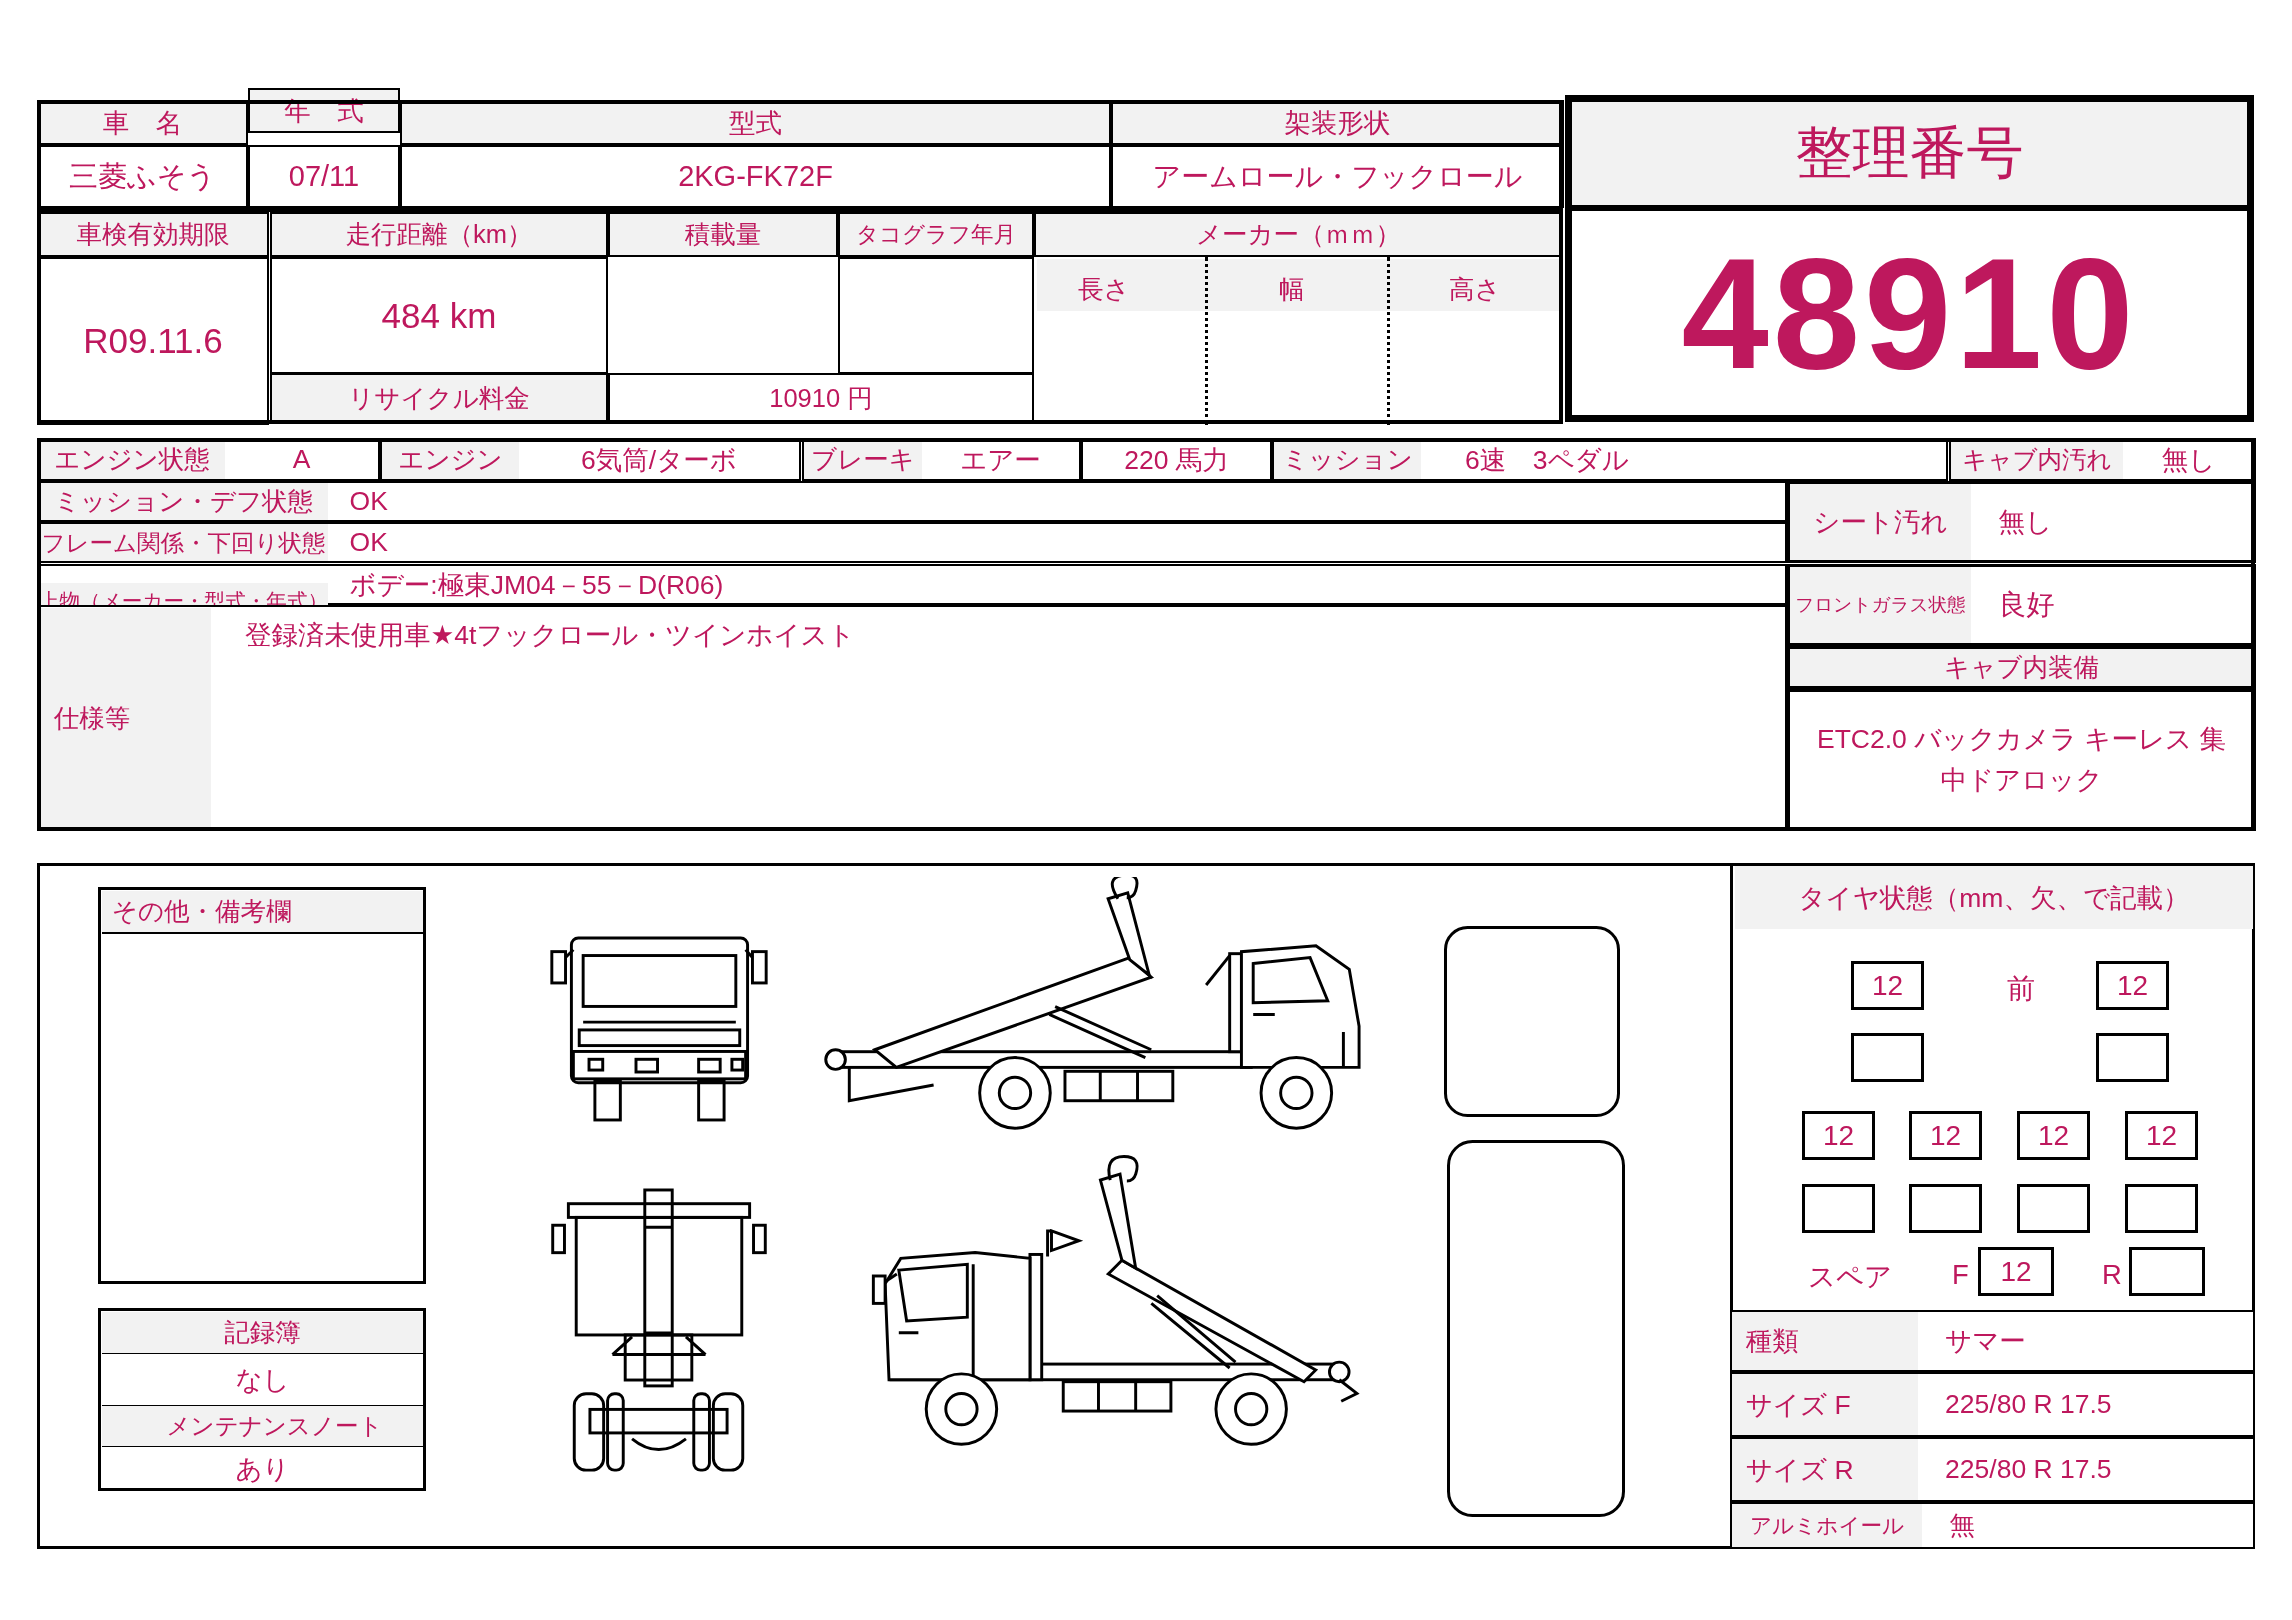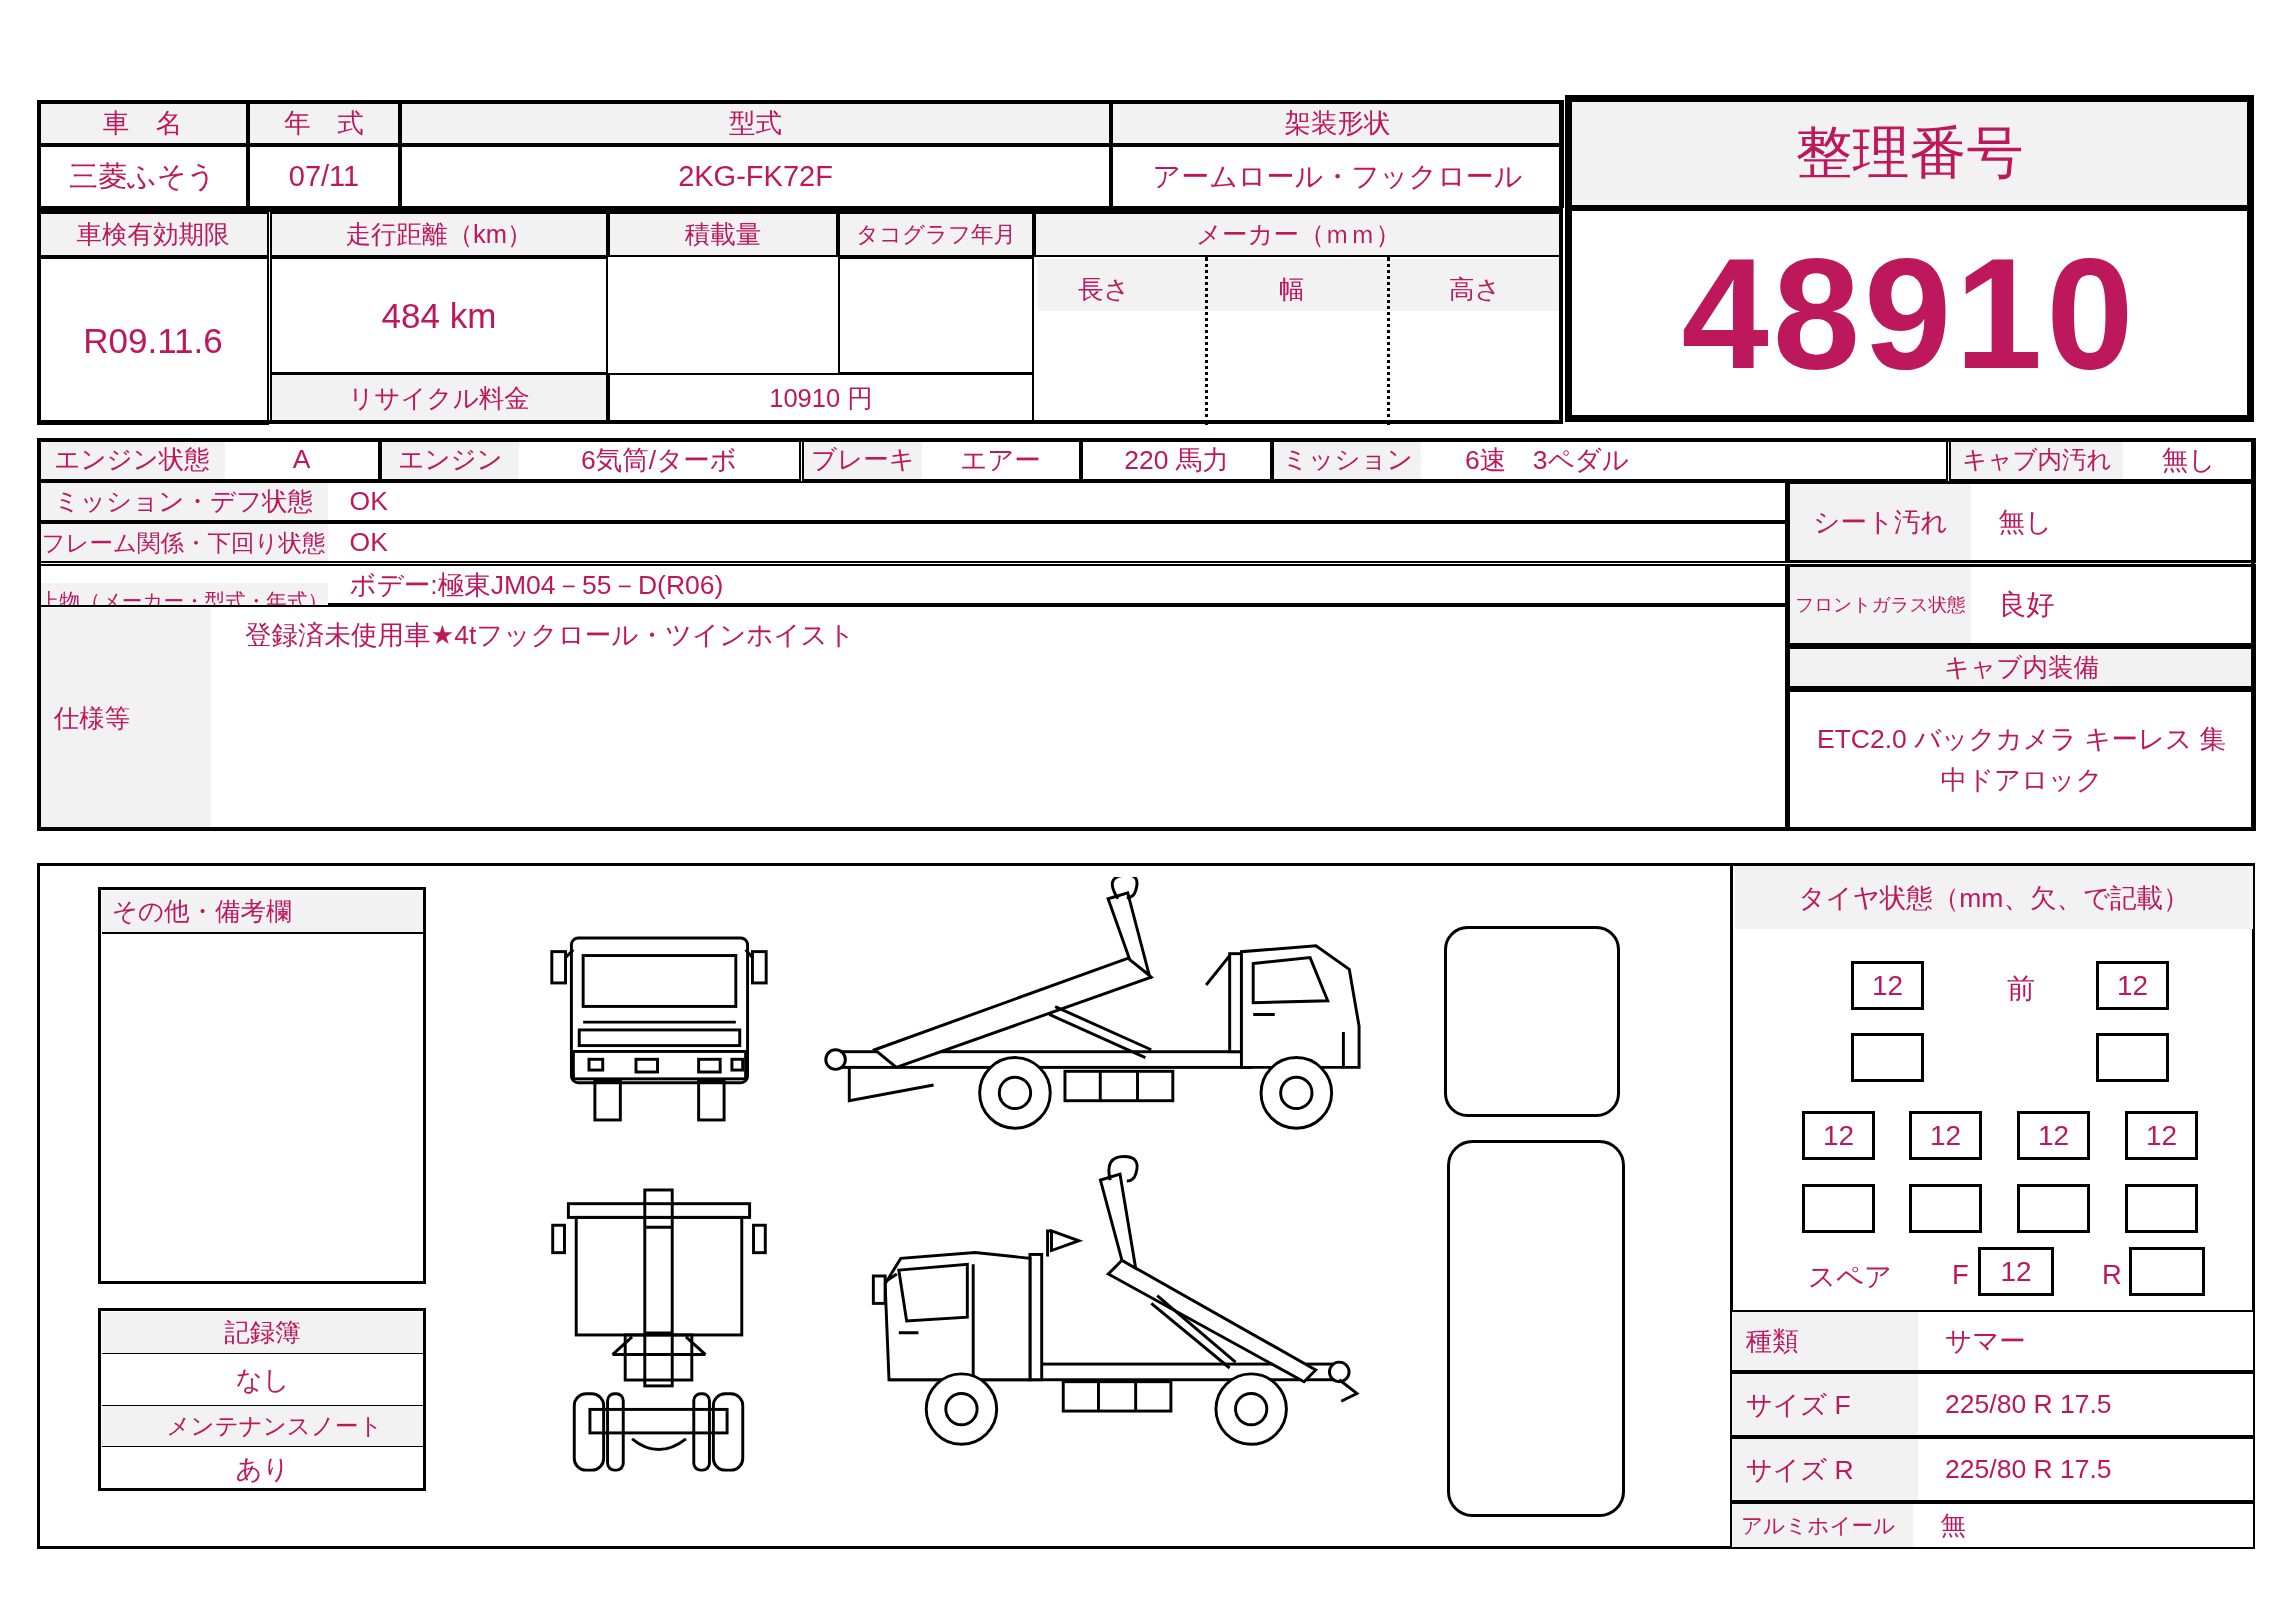--- a/index.html
+++ b/index.html
@@ -28,21 +28,21 @@
            display:flex;align-items:center;justify-content:center;font-size:28px;}
   .freetext{position:absolute;white-space:nowrap;}
   svg{position:absolute;}
 </style>
 </head>
 <body>
 
 <div class="page">
 
   <div class="cell gray f27" style="left:37px;top:100px;width:211px;height:45px;">車　名</div>
-  <div class="cell gray f27" style="left:248px;top:100px;width:152px;height:45px;">年　式</div>
+  <div class="cell gray f27" style="left:248px;top:88px;width:152px;height:45px;">年　式</div>
   <div class="cell gray f27" style="left:400px;top:100px;width:711px;height:45px;">型式</div>
   <div class="cell gray f27" style="left:1111px;top:100px;width:453px;height:45px;">架装形状</div>
 
   <div class="cell f30" style="left:37px;top:145px;width:211px;height:63px;">三菱ふそう</div>
   <div class="cell f30" style="left:248px;top:145px;width:152px;height:63px;">07/11</div>
   <div class="cell f30" style="left:400px;top:145px;width:711px;height:63px;">2KG-FK72F</div>
   <div class="cell f29" style="left:1111px;top:145px;width:453px;height:63px;">アームロール・フックロール</div>
 
   <div class="hline" style="left:37px;top:207px;width:1526px;height:4.9px;"></div>
 
@@ -263,18 +263,18 @@
   </div>
   <div class="cell pair" style="left:1730px;top:1372px;width:525px;height:65px;border-width:2.9px;">
     <span class="lbl f27" style="width:172px;justify-content:flex-start;padding-left:13.7px;">サイズ F</span>
     <span class="val leftv f27" style="padding-left:27.4px;">225/80 R 17.5</span>
   </div>
   <div class="cell pair" style="left:1730px;top:1437px;width:525px;height:65px;border-width:2.9px;">
     <span class="lbl f27" style="width:172px;justify-content:flex-start;padding-left:13.7px;">サイズ R</span>
     <span class="val leftv f27" style="padding-left:27.4px;">225/80 R 17.5</span>
   </div>
   <div class="cell pair" style="left:1730px;top:1502px;width:525px;height:47px;border-width:2.9px;">
-    <span class="lbl f22" style="width:172px;justify-content:flex-start;padding-left:9px;">アルミホイール</span>
+    <span class="lbl f22" style="width:172px;justify-content:flex-start;padding-left:18px;">アルミホイール</span>
     <span class="val leftv f26" style="padding-left:27.4px;">無</span>
   </div>
 
 </div>
 
 
 </body></html>

